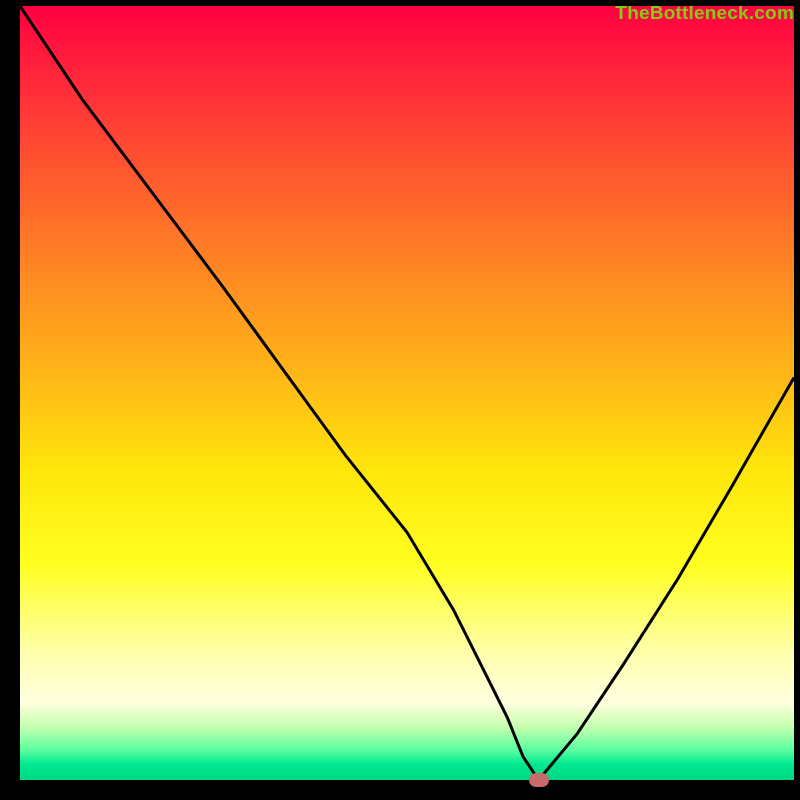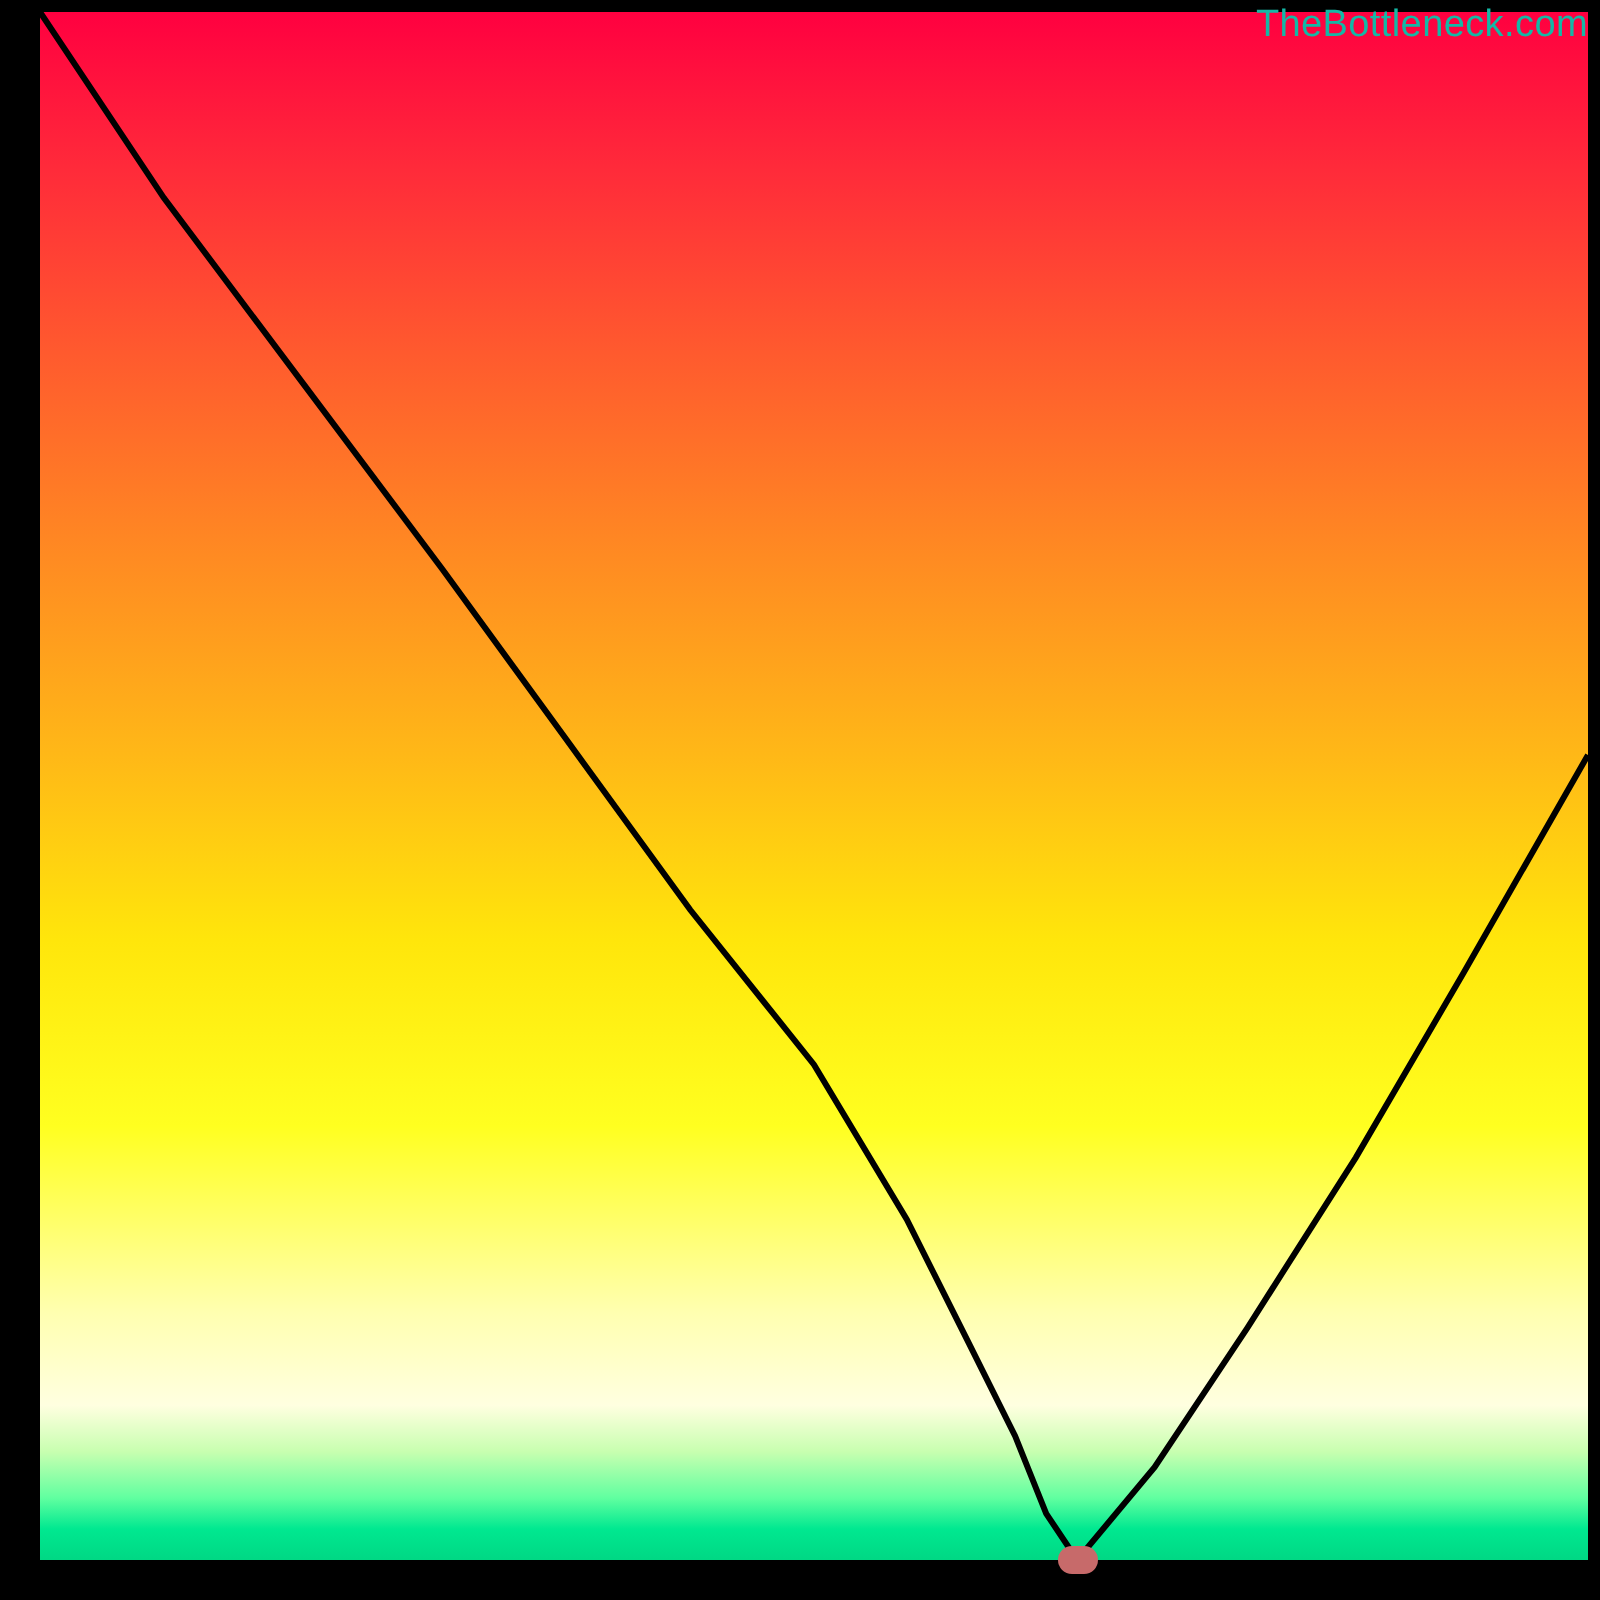--- a/index.html
+++ b/index.html
@@ -51,23 +51,23 @@
     width: 20px;
     height: 14px;
     background: #c76a6a;
     border-radius: 7px;
     transform: translate(-50%, -50%);
   }
   .watermark {
     position: absolute;
     top: 2px;
     right: 6px;
-    color: #14b8a6;
+    color: #84cc16;
     font-size: 19px;
-    font-weight: 400;
+    font-weight: 700;
     letter-spacing: 0.2px;
   }
 </style>
 </head>
 <body>
 
 <div class="frame">
   <div class="plot-area">
     <svg class="curve" viewBox="0 0 774 774" preserveAspectRatio="none">
       <path id="curve-path" d="M0.0 0.0 L61.9 92.9 L131.6 185.8 L201.2 278.6 L263.2 363.8 L325.1 448.9 L387.0 526.3 L433.4 603.7 L464.4 665.6 L487.6 712.1 L503.1 750.8 L518.6 774.0 L557.3 727.6 L603.7 657.9 L657.9 572.8 L712.1 479.9 L774.0 371.5" fill="none" stroke="#000" stroke-width="3"></path>

